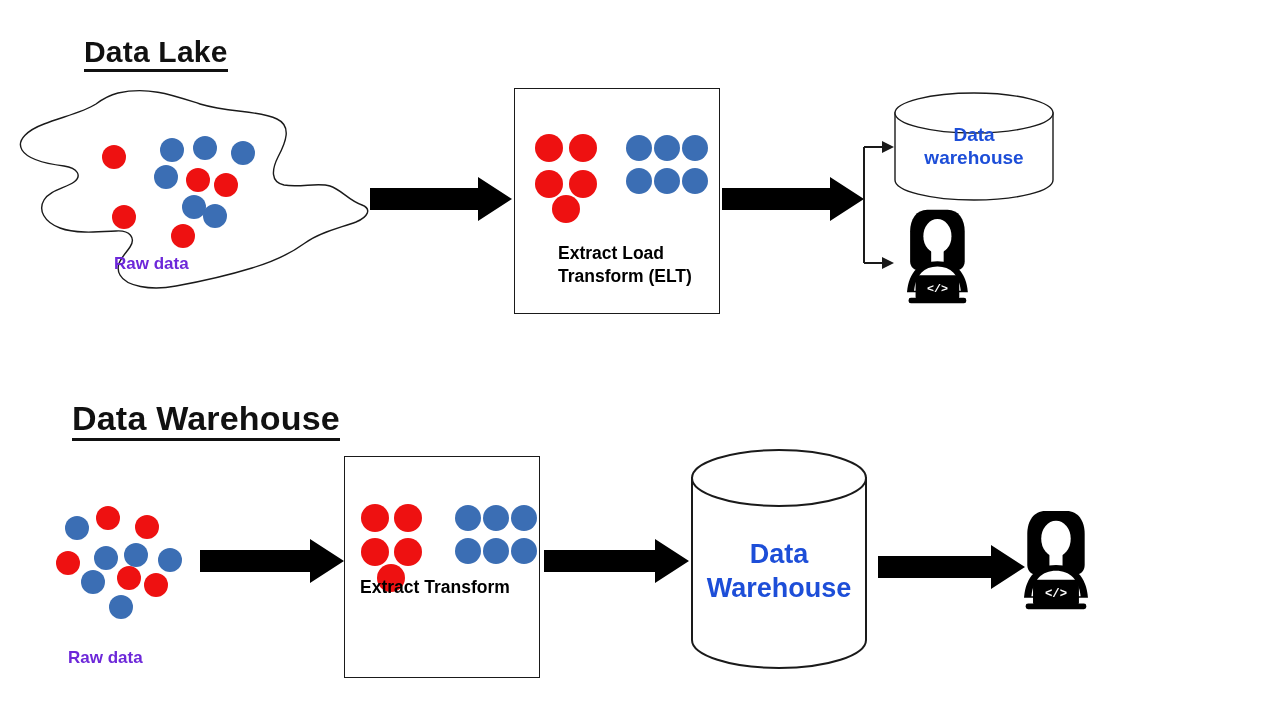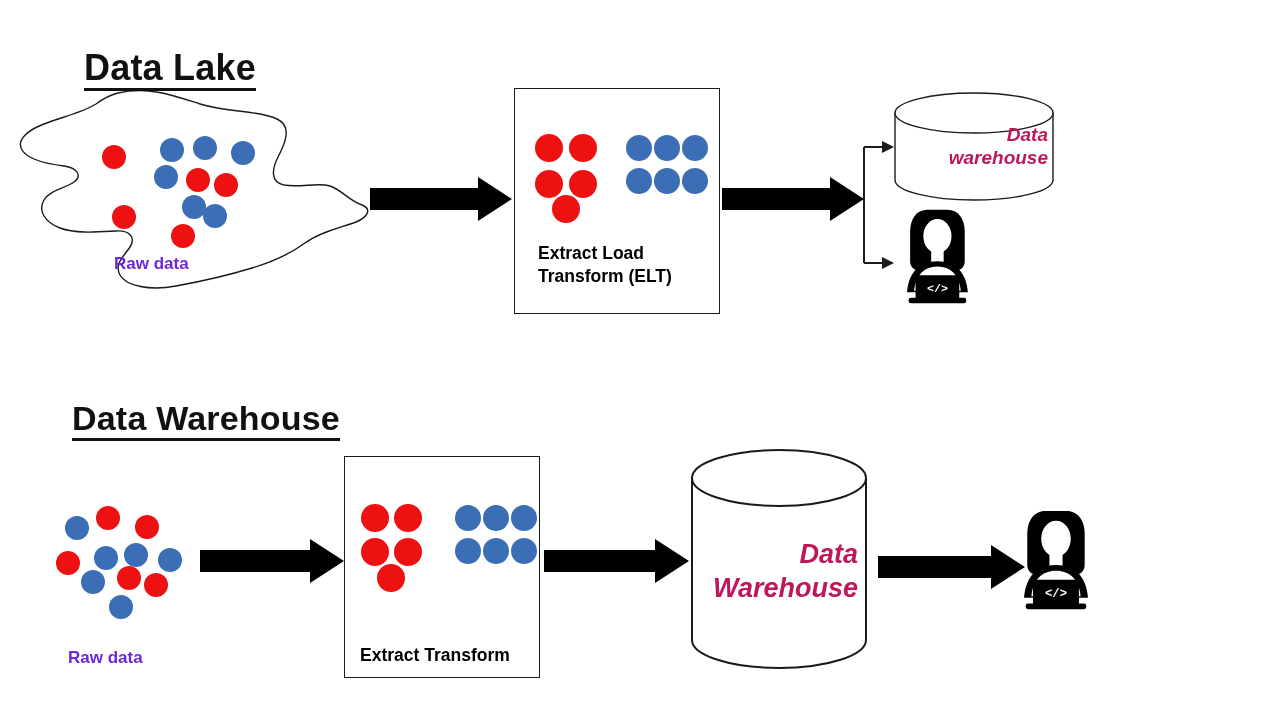--- a/index.html
+++ b/index.html
@@ -26,48 +26,47 @@
   
   .section-title {
     font-weight: bold;
     color: #111111;
     letter-spacing: 0.2px;
     white-space: nowrap;
     border-bottom: 3px solid #111111;
     padding-bottom: 1px;
     line-height: 1.05;
   }
-  #title-lake { left: 84px; top: 49px; font-size: 36px; }
+  #title-lake { left: 84px; top: 36px; font-size: 30px; }
   #title-wh   { left: 72px; top: 401px; font-size: 34px; }
 
   
   .label {
     font-weight: bold;
     color: #6d28d9;
     white-space: nowrap;
   }
   #label-raw-1 { left: 114px; top: 254px; font-size: 17px; }
   #label-raw-2 { left:  68px; top: 648px; font-size: 17px; }
 
   .box-label {
     font-weight: bold;
     color: #000000;
     font-size: 17.5px;
     line-height: 1.33;
     text-align: left;
   }
-  #elt-label { left: 538px; top: 242px; width: 180px; }
-  #etl-label { left: 360px; top: 644px; width: 182px; }
+  #elt-label { left: 558px; top: 242px; width: 180px; }
+  #etl-label { left: 360px; top: 576px; width: 182px; }
 
   .cyl-label {
     font-weight: bold;
-    text-align: right;
+    text-align: center;
     line-height: 1.2;
-    color: #be185d;
-    font-style: italic;
+    color: #1d4ed8;
   }
   #dw-small-label { left: 900px; top: 124px; width: 148px; font-size: 19px; }
   #dw-big-label   { left: 700px; top: 538px; width: 158px; font-size: 27px; line-height:1.25; }
 
   
   .dot {
     position: absolute;
     border-radius: 50%;
   }
   .dot.red  { background: #ee1111; }

